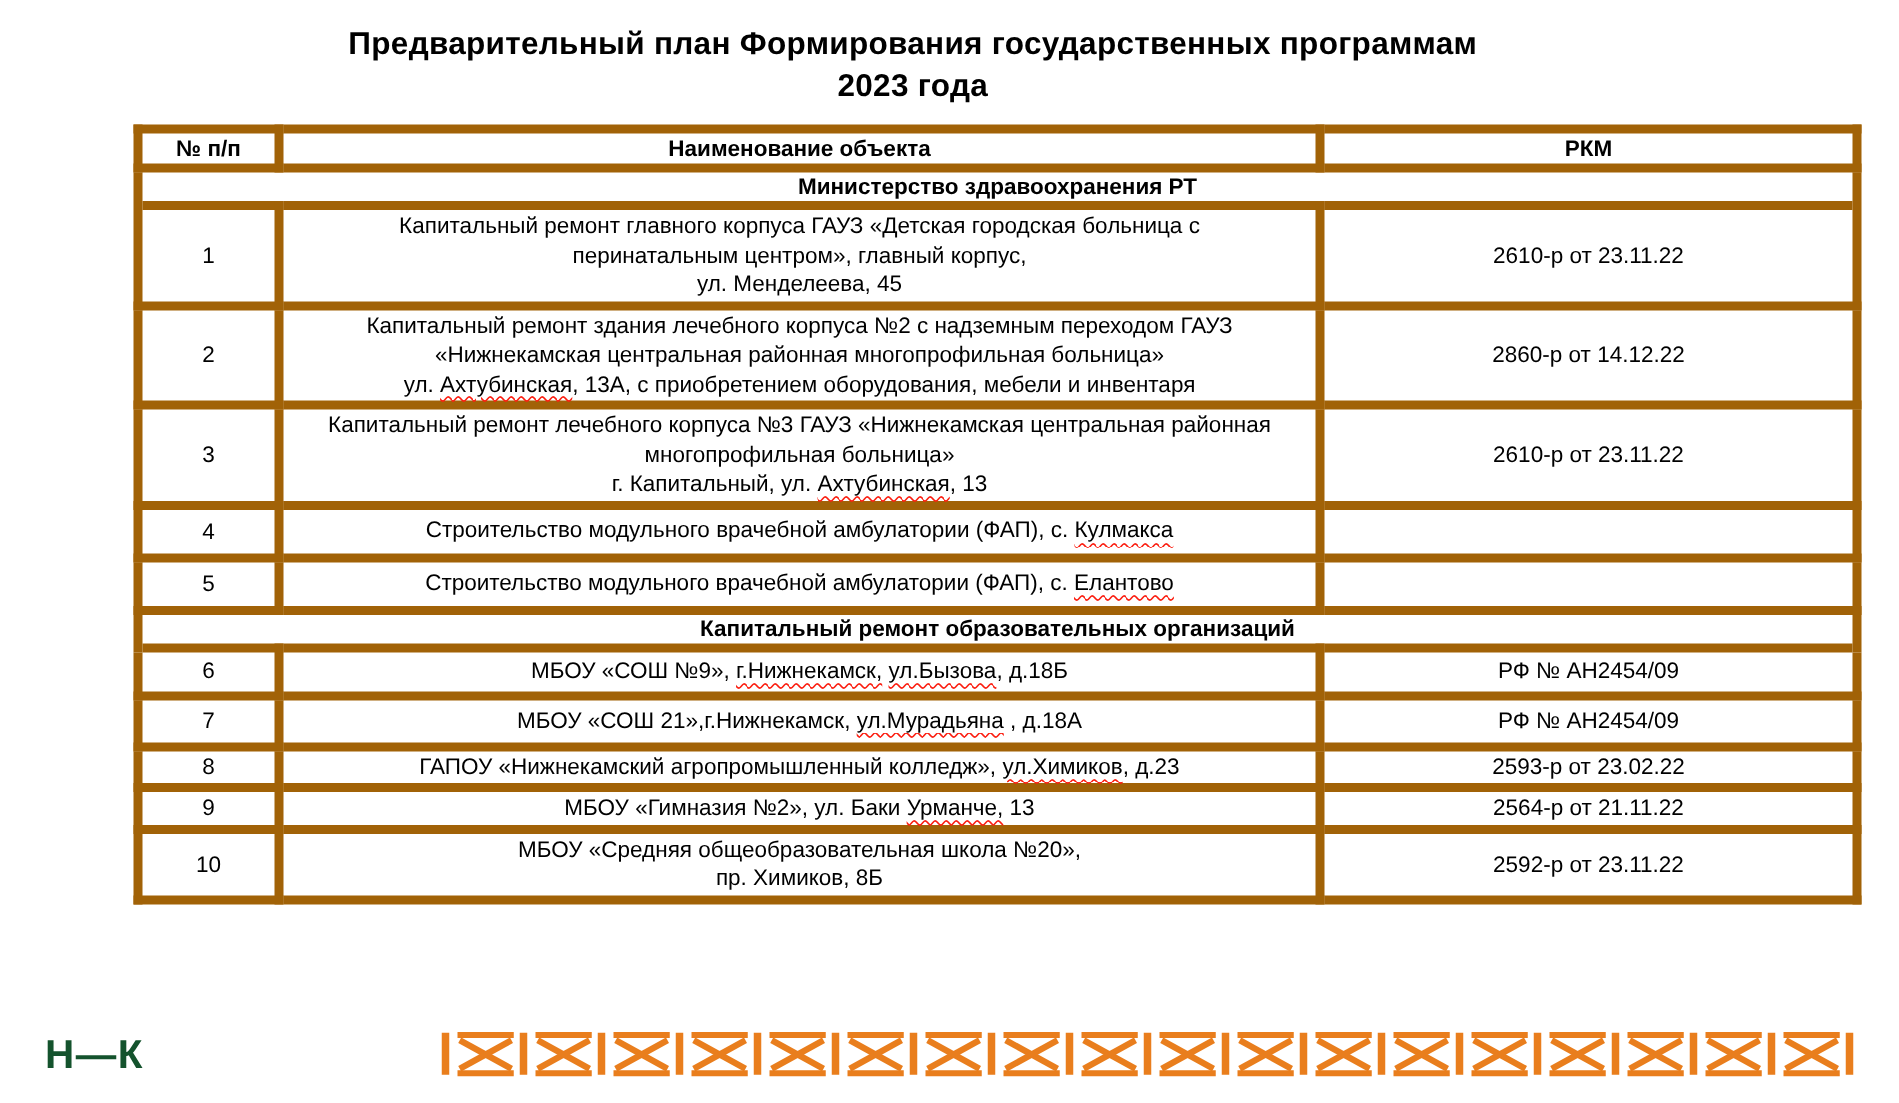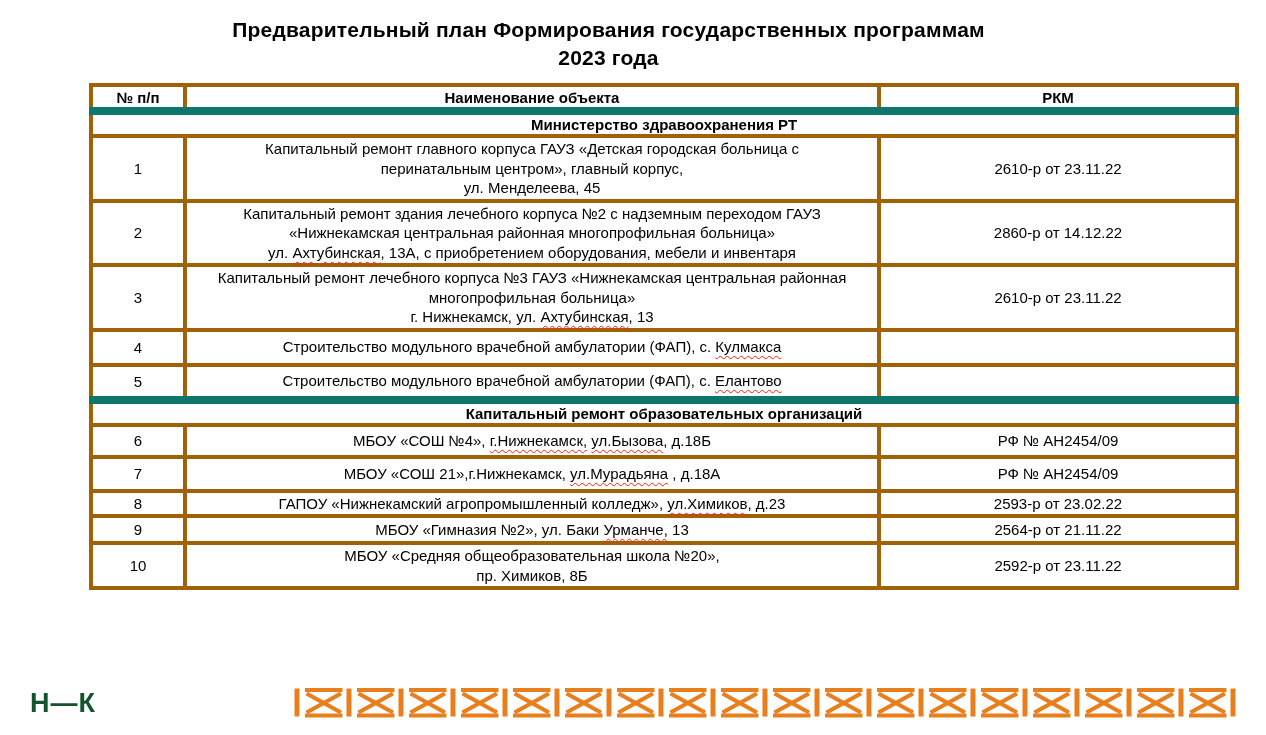--- a/index.html
+++ b/index.html
@@ -20,31 +20,31 @@
   }
   table.plan {
     position:absolute; left:89px; top:83px;
     width:1146px;
     border-collapse:collapse; table-layout:fixed;
   }
   table.plan col.c-num  { width:94px;  }
   table.plan col.c-name { width:694px; }
   table.plan col.c-rkm  { width:358px; }
   table.plan th, table.plan td {
-    border:4px solid #a16207;
+    border:6px solid #a16207;
     font-size:15px;
     text-align:center;
     vertical-align:middle;
     padding:1px 4px;
   }
   table.plan th { font-weight:bold; height:26px; }
   tr.section td {
     font-weight:bold;
     height:22px;
-    border-top:8px solid #0f766e;
+    border-top:3px solid #0f766e;
     border-bottom:3px solid #3a3a3a;
   }
   tr.thick td { border-top:3px solid #3a3a3a; }
   td.name  { line-height:19.5px; }
   td.va-top    { vertical-align:top; }
   td.va-bottom { vertical-align:bottom; padding-bottom:3px; }
   .sq {
     text-decoration-line:underline;
     text-decoration-style:wavy;
     text-decoration-color:#fb1d10;
@@ -115,21 +115,21 @@
       <div><span>ул. </span><span class="sq">Ахтубинская</span><span>, 13А, с приобретением оборудования, мебели и инвентаря</span></div>
     </td>
     <td class="rkm">2860-р от 14.12.22</td>
   </tr>
 
   <tr class="r3">
     <td class="num">3</td>
     <td class="name">
       <div><span>Капитальный ремонт лечебного корпуса №3 ГАУЗ «Нижнекамская центральная районная</span></div>
       <div><span>многопрофильная больница»</span></div>
-      <div><span>г. Нижнекамск, ул. </span><span class="sq">Ахтубинская</span><span>, 13</span></div>
+      <div><span>г. Капитальный, ул. </span><span class="sq">Ахтубинская</span><span>, 13</span></div>
     </td>
     <td class="rkm">2610-р от 23.11.22</td>
   </tr>
 
   <tr class="r4">
     <td class="num">4</td>
     <td class="name">
       <div><span>Строительство модульного врачебной амбулатории (ФАП), с. </span><span class="sq">Кулмакса</span><span></span></div>
     </td>
     <td class="rkm"></td>
@@ -144,21 +144,21 @@
   </tr>
 
 
   <tr class="section">
     <td colspan="3">Капитальный ремонт образовательных организаций</td>
   </tr>
 
   <tr class="r6">
     <td class="num">6</td>
     <td class="name va-top">
-      <div><span>МБОУ «СОШ №4», </span><span class="sq">г.Нижнекамск,</span><span> </span><span class="sq">ул.Бызова</span><span>, д.18Б</span></div>
+      <div><span>МБОУ «СОШ №9», </span><span class="sq">г.Нижнекамск,</span><span> </span><span class="sq">ул.Бызова</span><span>, д.18Б</span></div>
     </td>
     <td class="rkm va-bottom">РФ № АН2454/09</td>
   </tr>
 
   <tr class="r7">
     <td class="num">7</td>
     <td class="name va-top">
       <div><span>МБОУ «СОШ 21»,г.Нижнекамск, </span><span class="sq">ул.Мурадьяна</span><span> , д.18А</span></div>
     </td>
     <td class="rkm va-bottom">РФ № АН2454/09</td>

